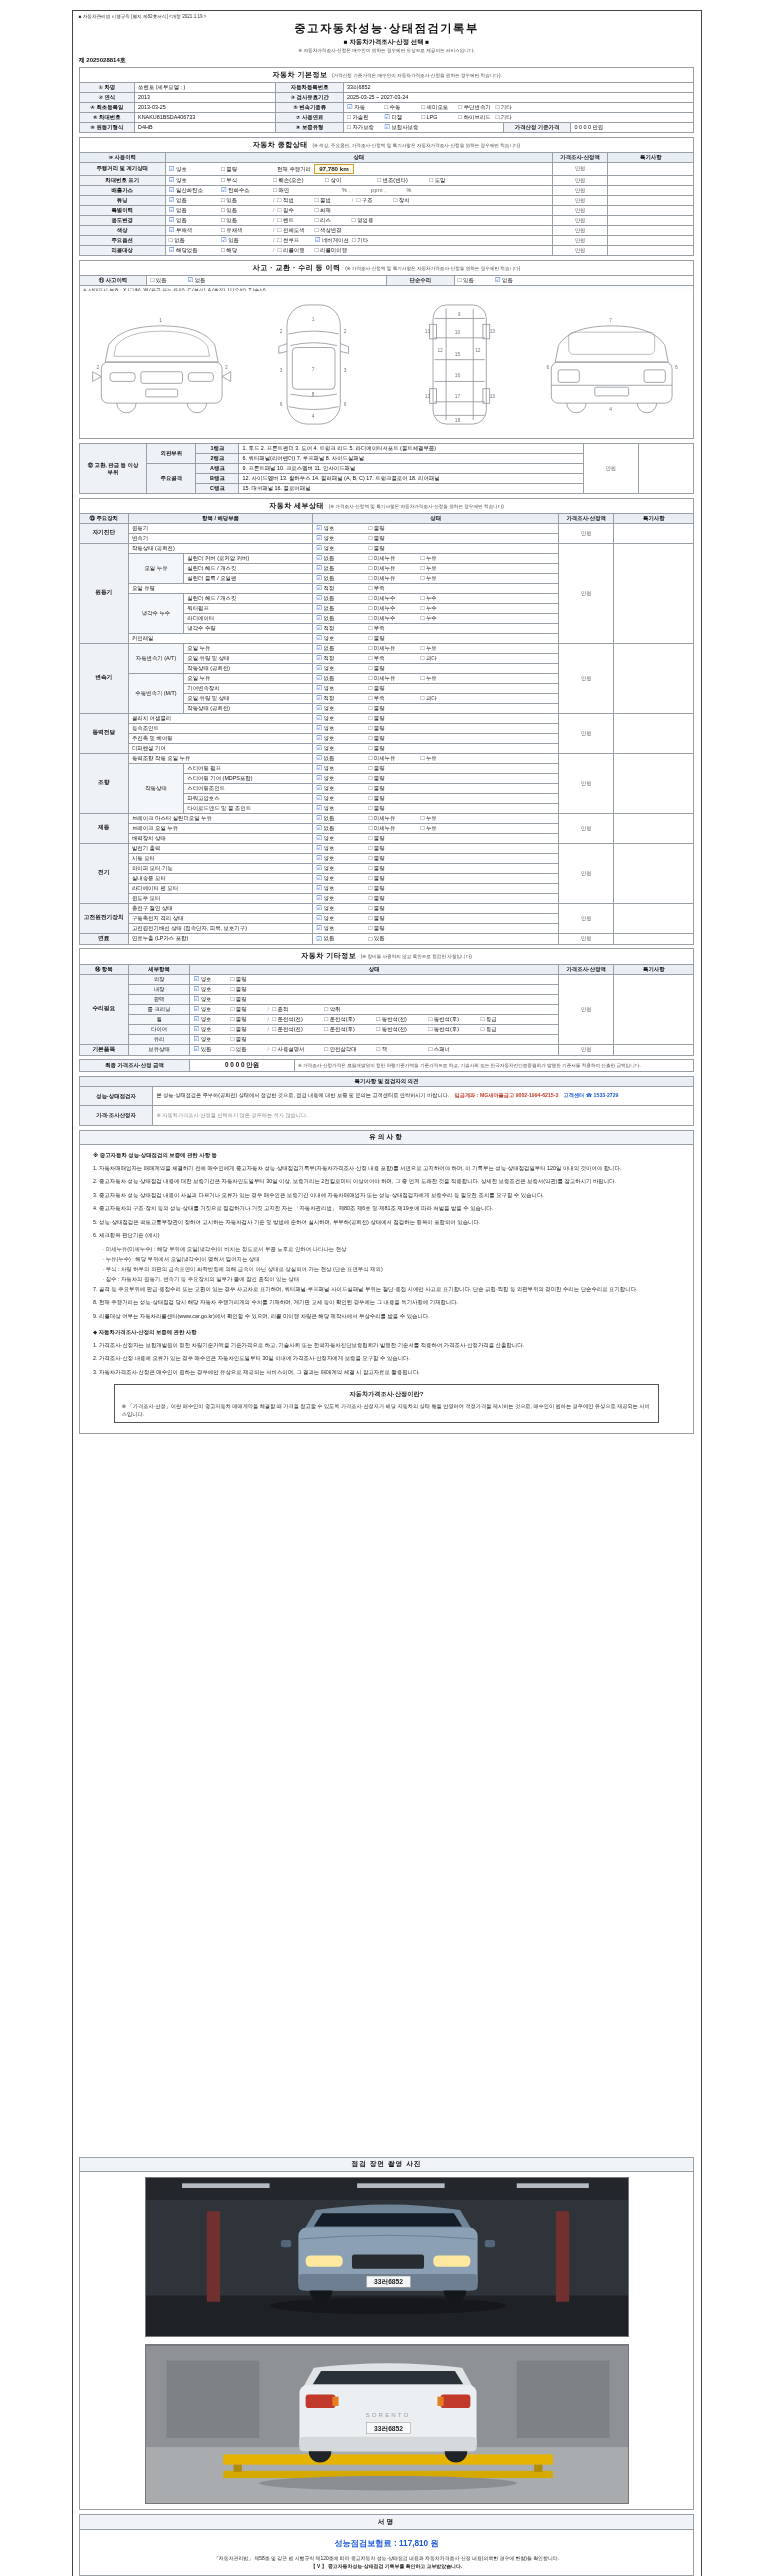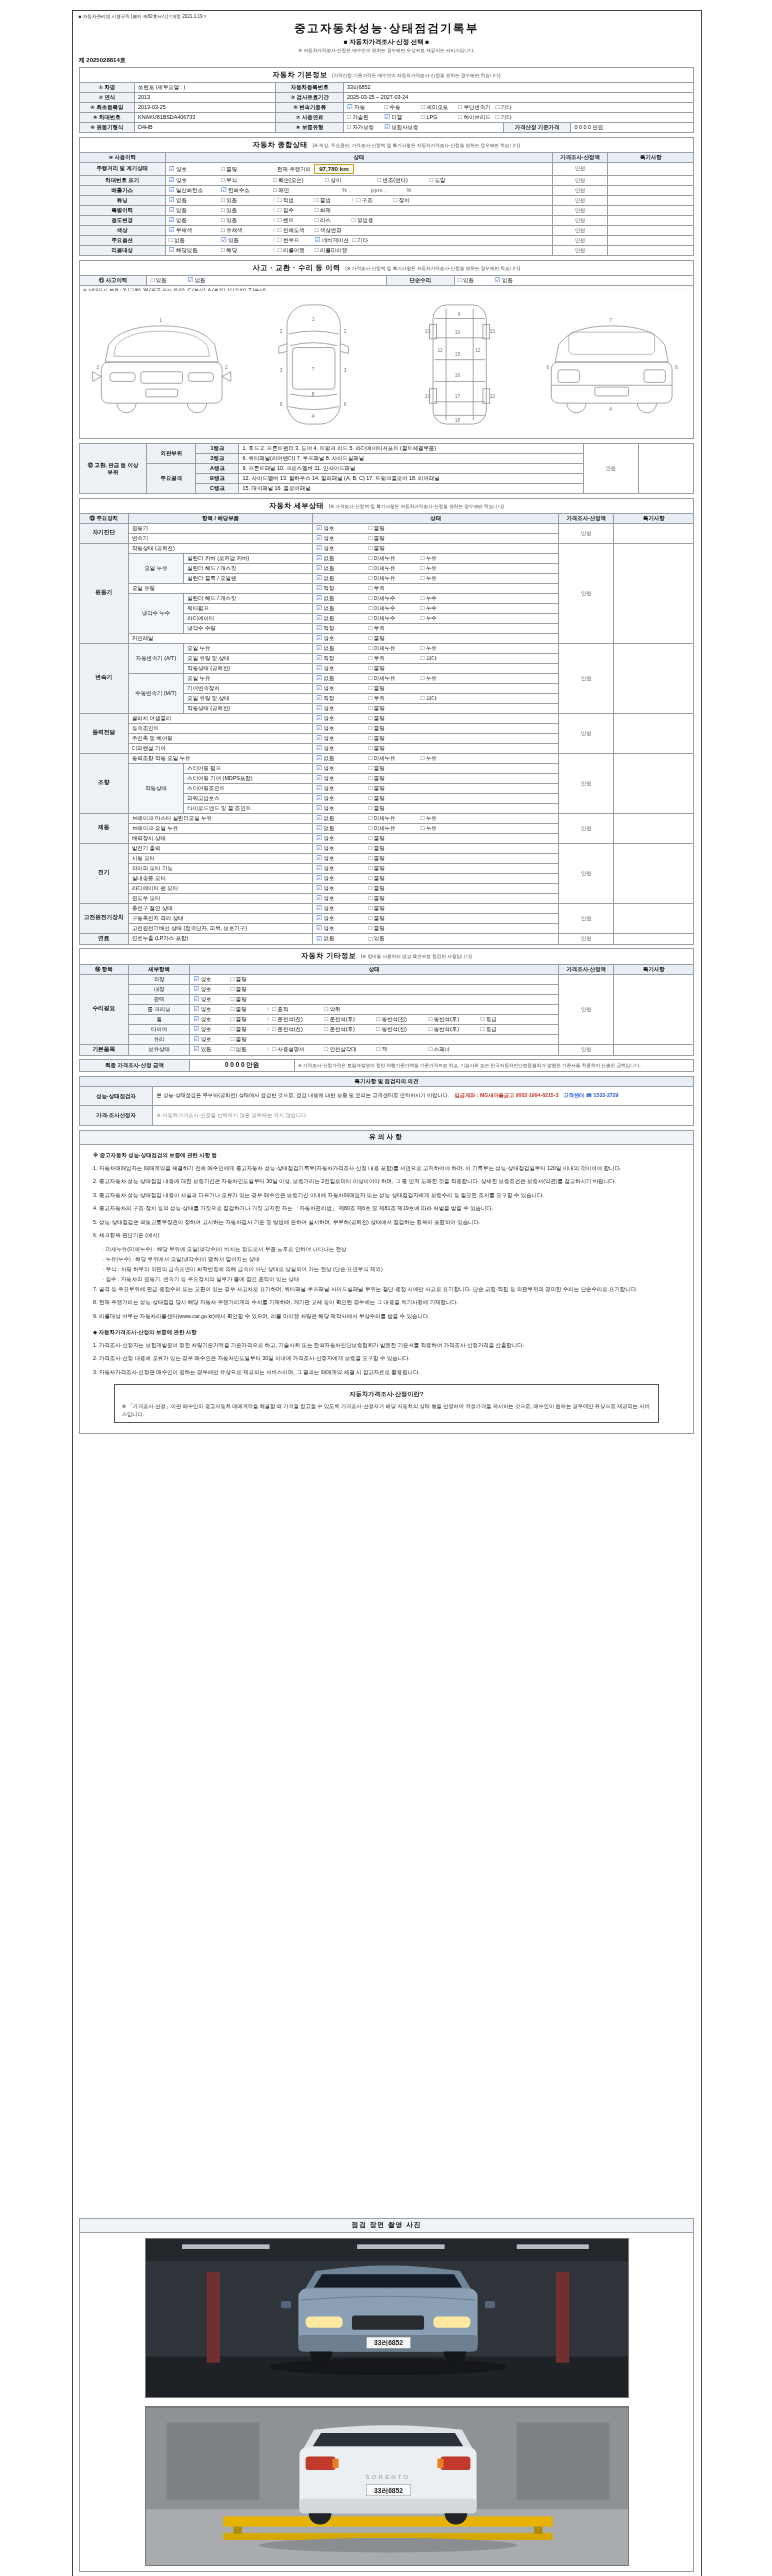--- a/index.html
+++ b/index.html
@@ -1602,15 +1602,26 @@
           <rect x="428" y="150" width="86" height="22" fill="#f7f9fa" stroke="#999"></rect>
           <text x="471" y="166" text-anchor="middle" font-size="13" font-weight="bold" fill="#222" font-family="Liberation Sans,sans-serif">33러6852</text>
           <rect x="298" y="178" width="344" height="28" rx="8" fill="#d5d9db"></rect>
           <path d="M316 206 a22 22 0 0 0 44 0 Z" fill="#202428"></path>
           <path d="M580 206 a22 22 0 0 0 44 0 Z" fill="#202428"></path>
         </svg>
       </div>
     </div>
   </div>
 
+  <div class="box" style="margin-bottom:0">
+    <div class="box-head">서명</div>
+    <div class="sig-body">
+      <div class="insurance">
+        <span>성능점검보험료 :</span>
+        <span>117,810 원</span>
+      </div>
+      <div class="sig-line">「자동차관리법」 제58조 및 같은 법 시행규칙 제120조에 따라 중고자동차 성능·상태점검 내용과 자동차가격조사·산정 내용(의뢰한 경우에 한함)을 확인합니다.</div>
+      <div class="sig-line"><b>【 V 】 중고자동차성능·상태점검 기록부를 확인하고 교부받았습니다.</b></div>
+    </div>
+  </div>
 
 </div>
 
 
 </body></html>

